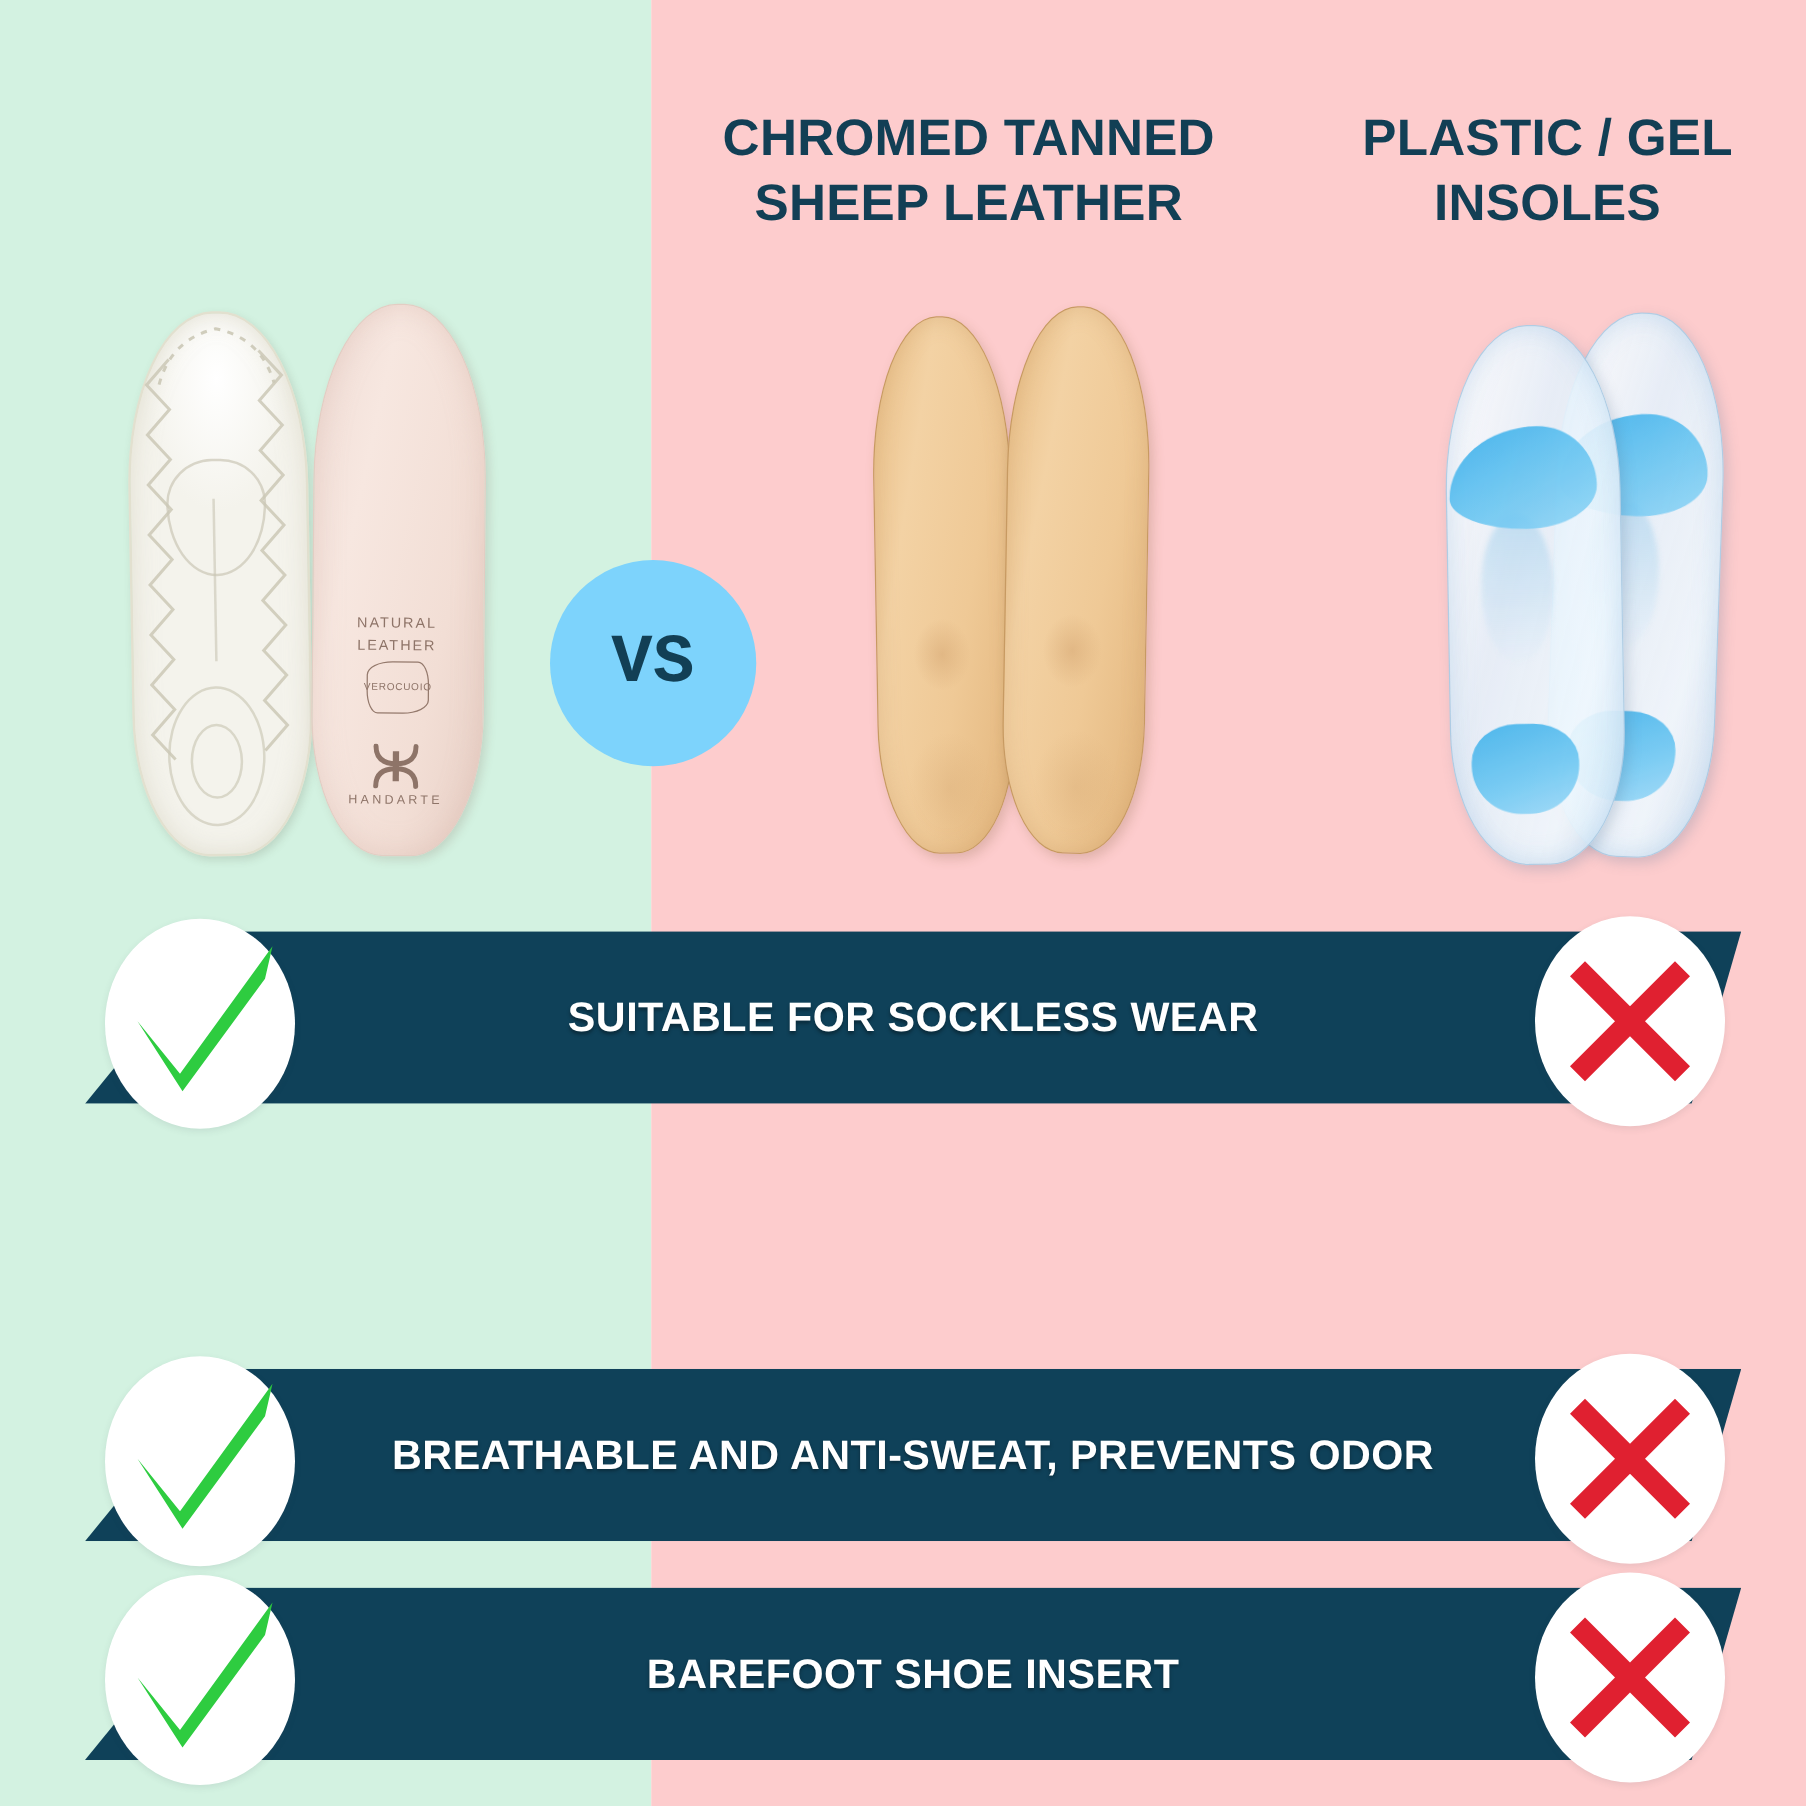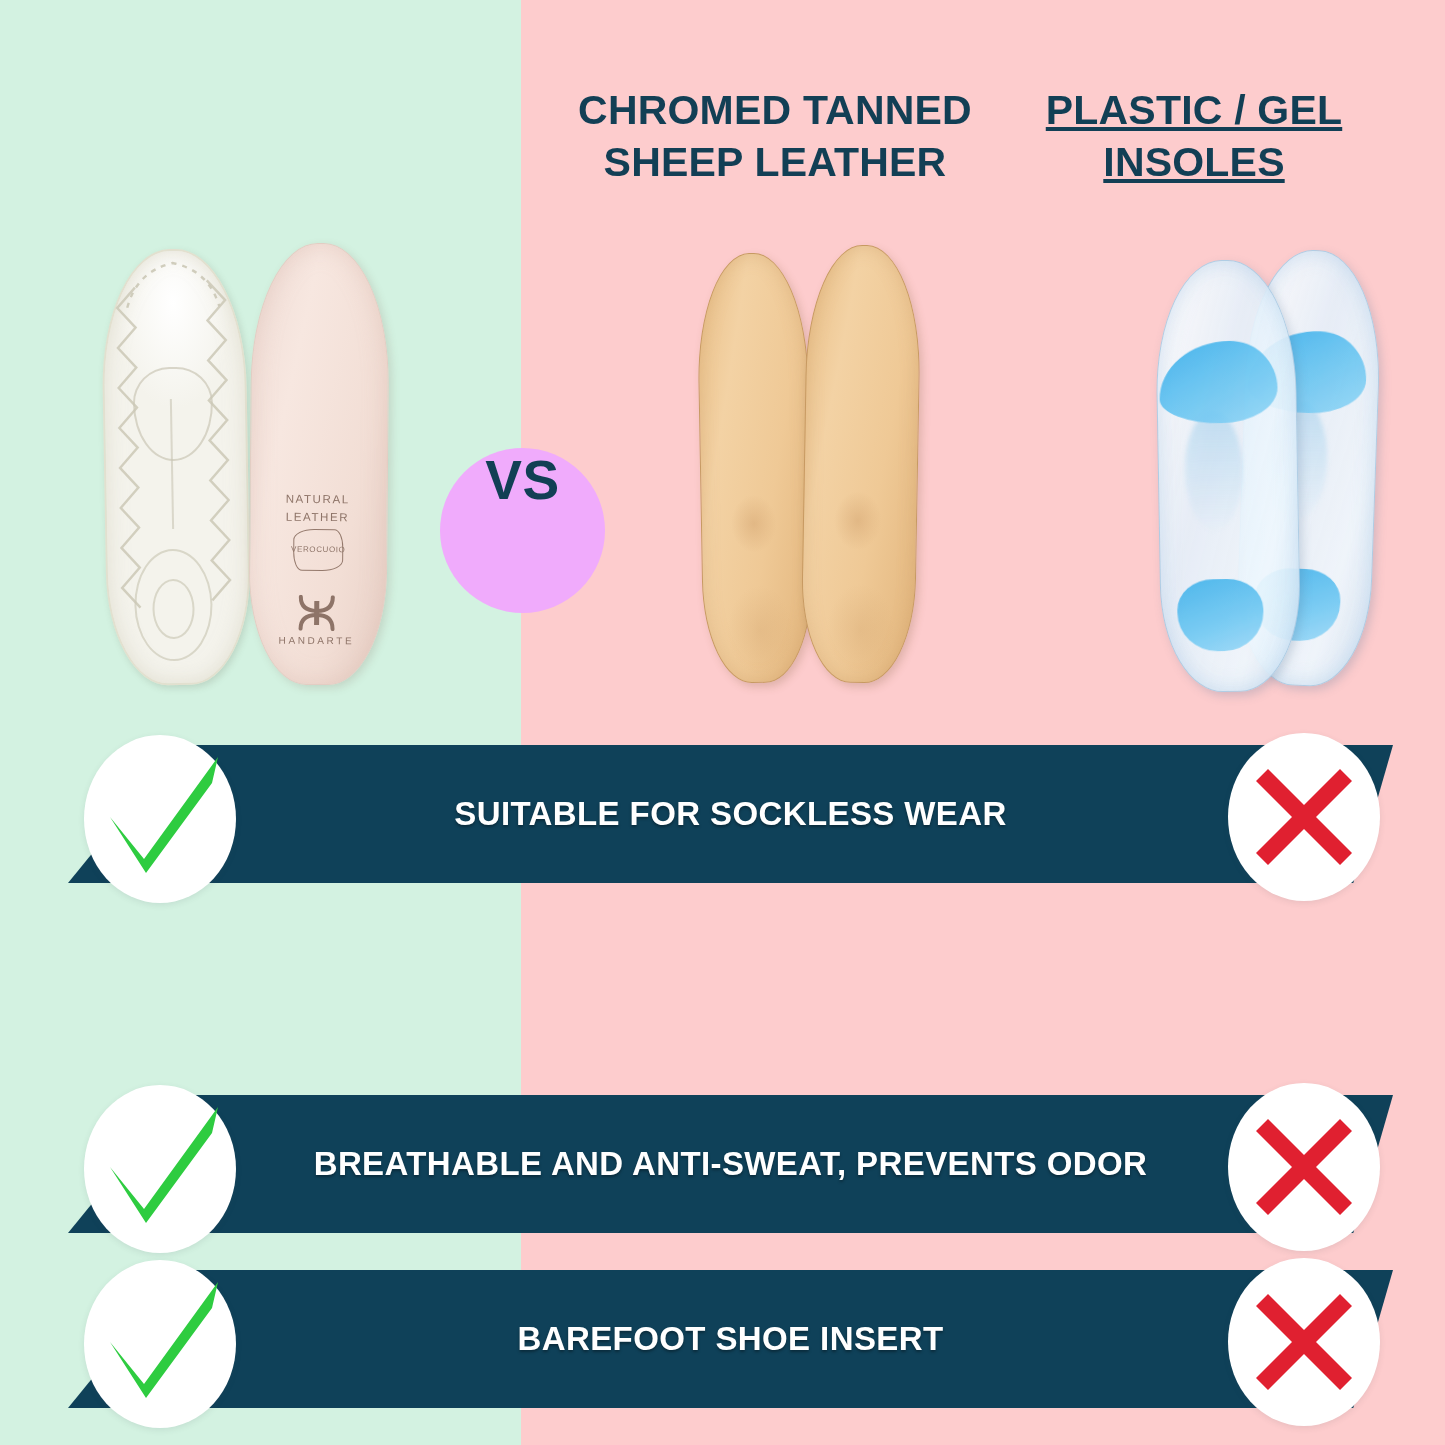--- a/index.html
+++ b/index.html
@@ -15,21 +15,21 @@
   .bg-right{position:absolute;left:521px;top:0;width:924px;height:1445px;background:#fdcccd;}
 
   
   .heading{
     position:absolute;text-align:center;color:#123f55;
     font-weight:700;font-size:41px;line-height:1.27;
     letter-spacing:.2px;text-transform:uppercase;
   }
   #head-col1{left:18px;top:84px;width:485px;}
   #head-col2{left:530px;top:84px;width:490px;}
-  #head-col3{left:994px;top:84px;width:400px;text-decoration:underline;}
+  #head-col3{left:1038px;top:84px;width:400px;}
 
   
   .photo{position:absolute;}
 
   
   #photo-goat{left:98px;top:243px;width:290px;height:445px;}
   .insole{position:absolute;}
   .sole-shape{
     width:100%;height:100%;
     border-radius:48% 48% 42% 42% / 32% 32% 26% 26%;
@@ -127,23 +127,24 @@
     display:flex;flex-direction:row;align-items:center;justify-content:center;
     line-height:1.18;
   }
   .hide-badge span{font-size:8px;letter-spacing:.6px;color:#8e7468;}
   .mono-h{position:absolute;left:48px;top:352px;width:40px;height:36px;}
   .stamp-brand{left:20px;top:392px;width:96px;font-size:10px;letter-spacing:2.6px;}
 
   
   #vs-badge{
     position:absolute;left:440px;top:448px;width:165px;height:165px;
-    background:#f0abfc;border-radius:50%;
-    display:flex;align-items:flex-start;justify-content:center;
+    background:#7dd3fc;border-radius:50%;
+    display:flex;align-items:center;justify-content:center;
     z-index:6;
+    font-family:Liberation Mono, monospace;
   }
   #vs-badge span{color:#123f55;font-size:55px;font-weight:700;letter-spacing:.5px;}
 
   
   .row{position:absolute;left:16px;width:1445px;height:175px;}
   #row-0{top:735px;}
   #row-1{top:910px;}
   #row-2{top:1085px;}
   #row-3{top:1260px;padding-left:24px;}
 

